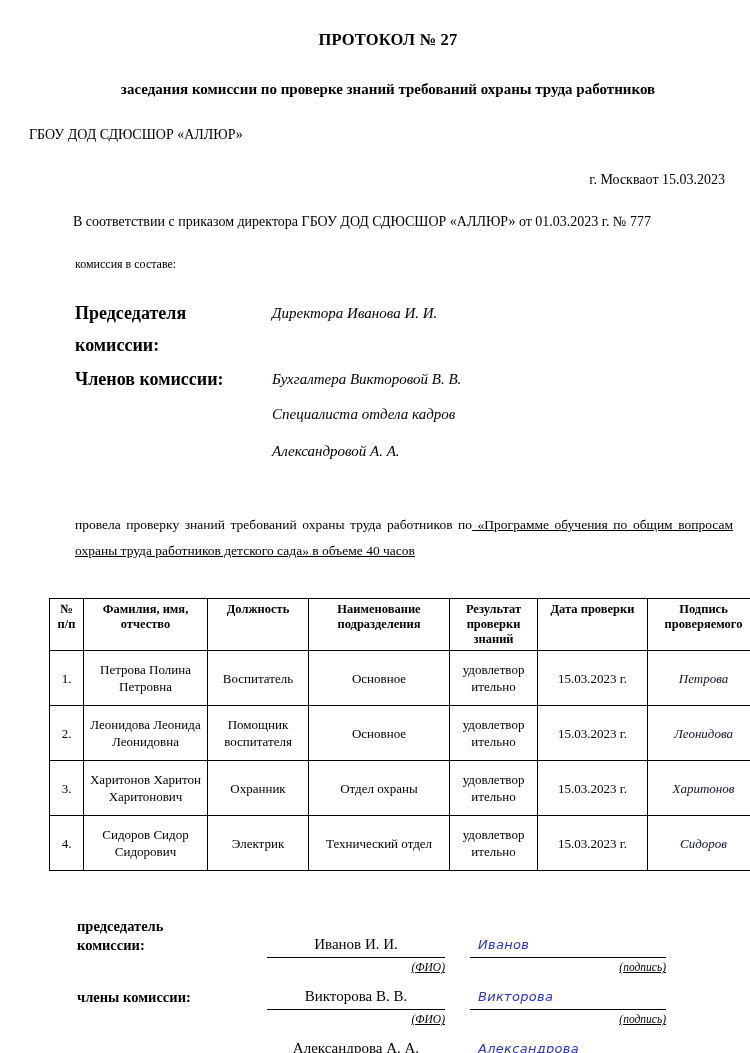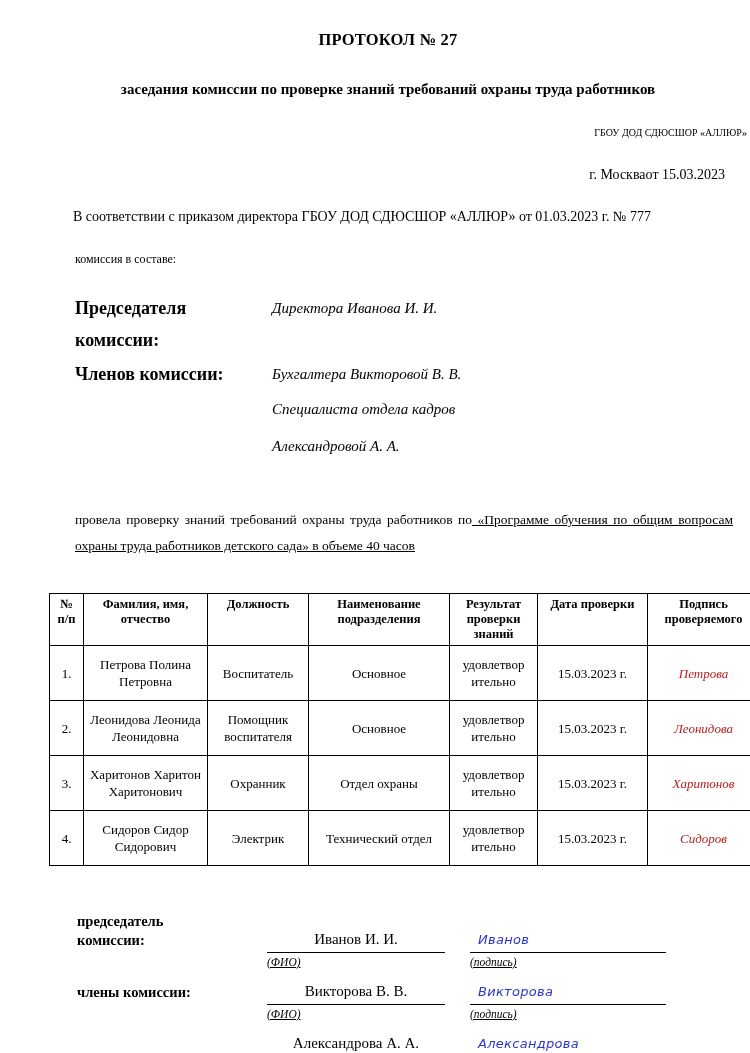--- a/index.html
+++ b/index.html
@@ -34,22 +34,22 @@
     padding-top: 14px;
   }
   .doc-subtitle {
     text-align: center;
     font-weight: bold;
     font-size: 15px;
     margin: 0;
     padding-top: 31px;
   }
   .org-line {
-    text-align: right;
-    font-size: 10px;
+    text-align: left;
+    font-size: 14px;
     margin: 0;
     padding-top: 29px;
   }
   .place-date-row {
     display: flex;
     justify-content: flex-end;
     align-items: baseline;
     font-size: 14px;
     padding: 29px 22px 0 44px;
   }
@@ -138,21 +138,21 @@
     text-align: left;
     padding-left: 8px;
   }
   td.c-sign {
     text-align: left;
     vertical-align: top;
     padding-left: 9px;
     padding-top: 4px;
   }
   .sig-table {
-    color: #b91c1c;
+    color: #0f172a;
     font-style: italic;
     font-size: 13px;
     font-family: "Liberation Serif", "DejaVu Serif", serif;
   }
 
   
   col.w-num   { width: 34px; }
   col.w-fio   { width: 124px; }
   col.w-pos   { width: 101px; }
   col.w-dept  { width: 141px; }
@@ -207,21 +207,21 @@
     font-style: italic;
     font-weight: 500;
     letter-spacing: .3px;
     white-space: nowrap;
   }
   .sign-rule {
     border-bottom: 1.3px solid #000000;
     height: 0;
   }
   .sign-caption {
-    text-align: left;
+    text-align: right;
     font-size: 11.5px;
     font-style: italic;
     line-height: 16px;
     padding-top: 1px;
   }
   .sign-caption span {
     text-decoration: underline;
   }
 </style>
 </head>

